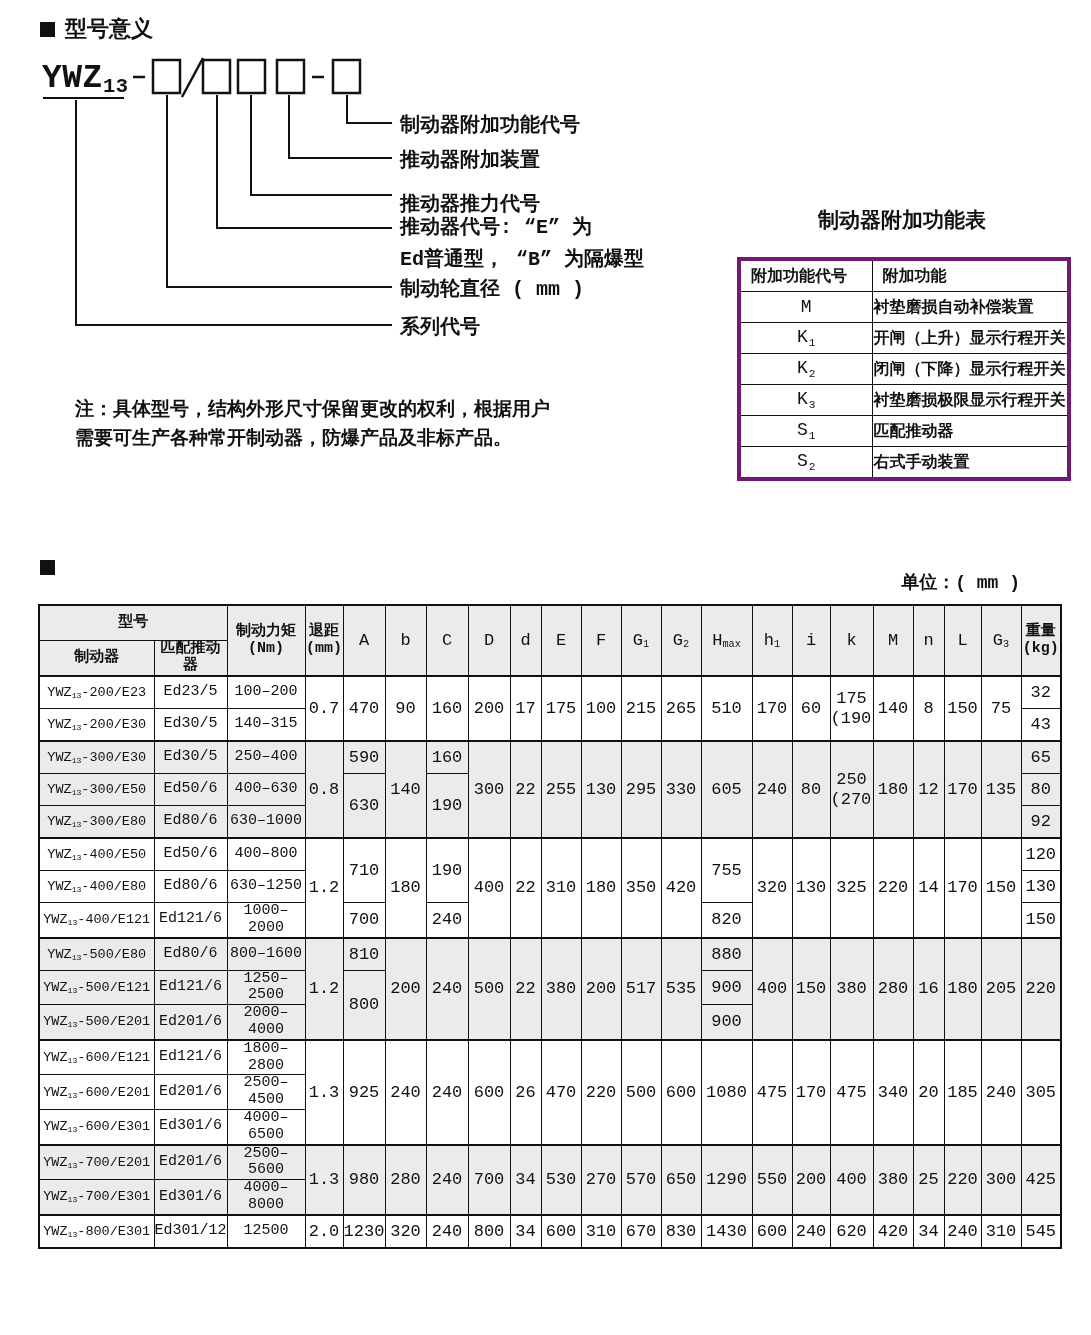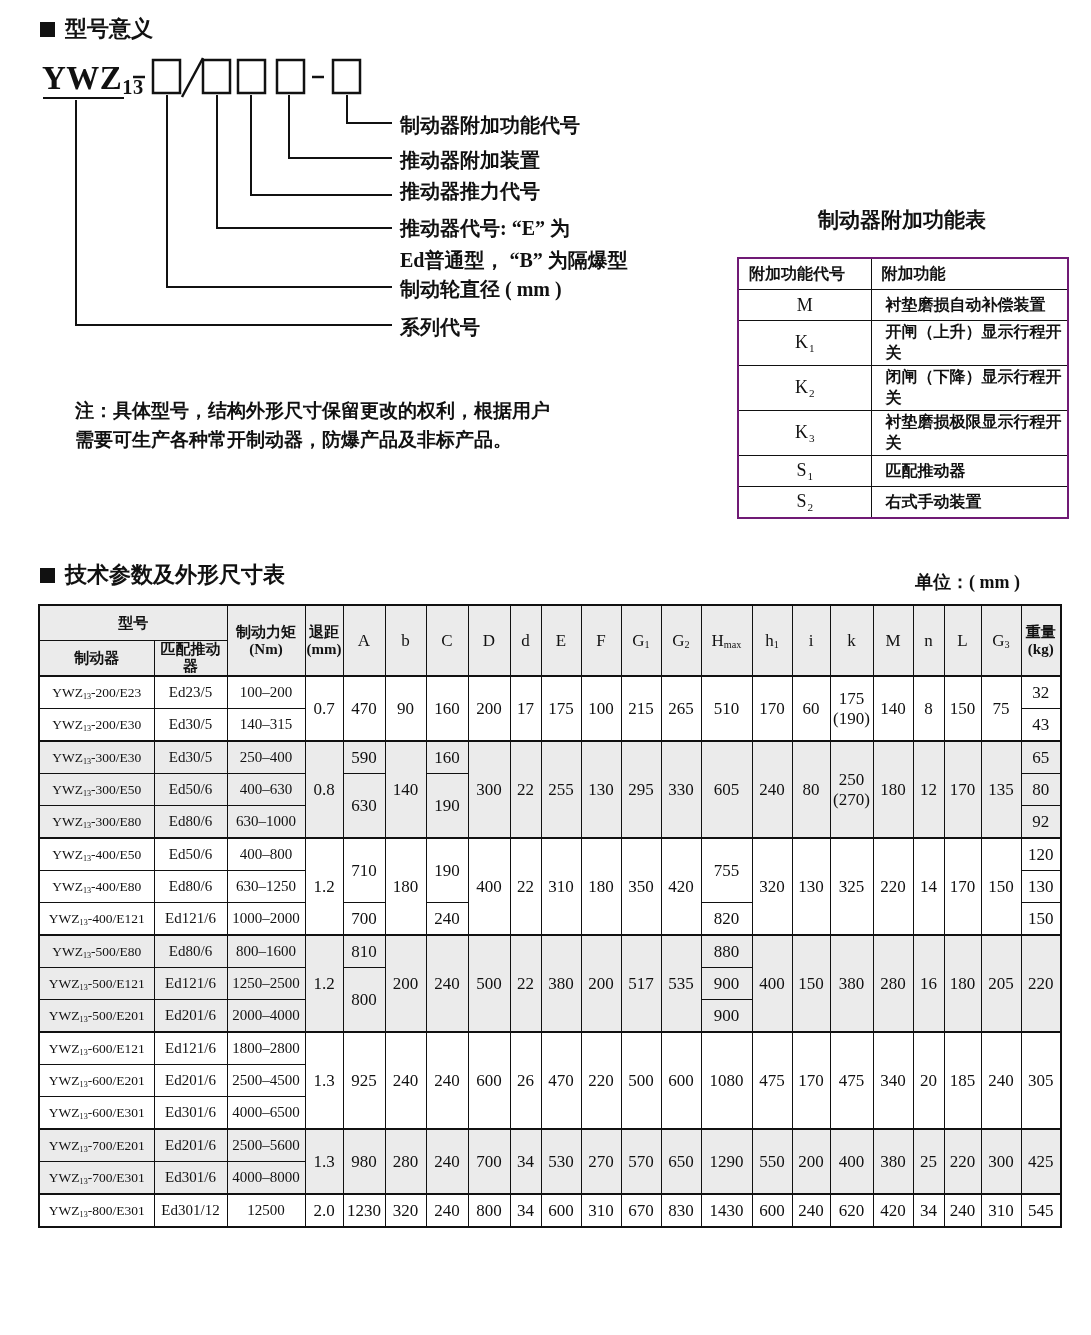--- a/index.html
+++ b/index.html
@@ -1,34 +1,34 @@
 <!DOCTYPE html>
 <html><head>
 <meta charset="utf-8">
 <style>
   html,body{margin:0;padding:0;background:#fff;}
   .page{
     position:relative;width:1091px;height:1335px;background:#fff;
-    font-family:Liberation Serif, serif;color:#111;overflow:hidden;
+    font-family:Liberation Mono, monospace;color:#111;overflow:hidden;
   }
   .sec-title{position:absolute;display:flex;align-items:center;gap:10px;font-weight:bold;font-size:22px;}
   .bullet{width:15px;height:15px;background:#111;flex:0 0 auto;}
   .ywz{position:absolute;left:42px;top:60px;font-size:33px;font-weight:bold;letter-spacing:.5px;}
   .ywz sub{font-size:62%;vertical-align:-5px;}
   .diagram-svg{position:absolute;left:40px;top:55px;}
   .dlabel{position:absolute;left:400px;font-size:20px;font-weight:bold;white-space:pre-line;line-height:31px;}
   .note{position:absolute;font-size:19px;font-weight:bold;white-space:pre-line;line-height:29px;}
   .func-wrap{position:absolute;left:737px;top:206px;width:330px;}
   .func-title{font-size:21px;font-weight:bold;text-align:center;margin:0 0 23px 0;}
-  table.func{border-collapse:collapse;width:330px;border:2px solid #701a75;table-layout:fixed;}
+  table.func{border-collapse:collapse;width:330px;border:4px solid #701a75;table-layout:fixed;}
   table.func th,table.func td{border:1px solid #111;height:28px;vertical-align:middle;}
   table.func th{font-size:16px;text-align:left;padding-left:10px;font-weight:bold;}
   table.func td.code{text-align:center;font-size:18px;font-weight:normal;}
   table.func td.code sub{font-size:62%;margin-left:1px;}
-  table.func td.desc{font-size:16px;font-weight:bold;text-align:left;padding-left:14px;}
+  table.func td.desc{font-size:16px;font-weight:bold;text-align:left;padding-left:1px;}
   .unit-label{position:absolute;left:860px;top:570px;width:160px;text-align:right;font-size:18px;font-weight:bold;}
   .main-wrap{position:absolute;left:38px;top:604px;}
   table.main{border-collapse:collapse;table-layout:fixed;width:1022px;border:2px solid #111;}
   table.main th,table.main td{
     border:1px solid #111;text-align:center;vertical-align:middle;
     padding:0;white-space:pre-line;line-height:1.12;overflow:hidden;
   }
   table.main thead th{height:34px;background:#ebebeb;font-weight:bold;font-size:15px;}
   table.main thead th.letter{font-weight:normal;font-size:17px;}
   table.main thead{border-bottom:2px solid #a3a3a3;}
@@ -70,21 +70,21 @@
       <rect x="237" y="5" width="27" height="33"></rect>
       <rect x="293" y="5" width="27" height="33"></rect>
       <path d="M93,22 H105"></path>
       <path d="M272,22 H284"></path>
       <path d="M142,42 L163,3"></path>
     </g>
   </svg>
 
   <div class="dlabel" style="top:110px;">制动器附加功能代号</div>
   <div class="dlabel" style="top:145px;">推动器附加装置</div>
-  <div class="dlabel" style="top:176px;">推动器推力代号</div>
+  <div class="dlabel" style="top:189px;">推动器推力代号</div>
   <div class="dlabel" style="top:212px;line-height:32px;">推动器代号: “E” 为
 Ed普通型， “B” 为隔爆型</div>
   <div class="dlabel" style="top:274px;">制动轮直径 ( mm )</div>
   <div class="dlabel" style="top:312px;">系列代号</div>
 
   <div class="note" style="left:75px;top:396px;width:560px;">注：具体型号，结构外形尺寸保留更改的权利，根据用户
 需要可生产各种常开制动器，防爆产品及非标产品。</div>
 
   <div class="func-wrap">
     <div class="func-title">制动器附加功能表</div>
@@ -123,21 +123,20 @@
           <tr>
             <td class="code">S<sub>2</sub></td>
             <td class="desc">右式手动装置</td>
           </tr>
         </tbody>
     </table>
   </div>
 
   <div class="sec-title" style="left:40px;top:560px;">
     <span class="bullet"></span>
-    <span>技术参数及外形尺寸表</span>
   </div>
   <div class="unit-label">单位：( mm )</div>
 
   <div class="main-wrap">
     <table class="main">
       <colgroup>
           <col style="width: 115px;">
           <col style="width: 73px;">
           <col style="width: 78px;">
           <col style="width: 38px;">

